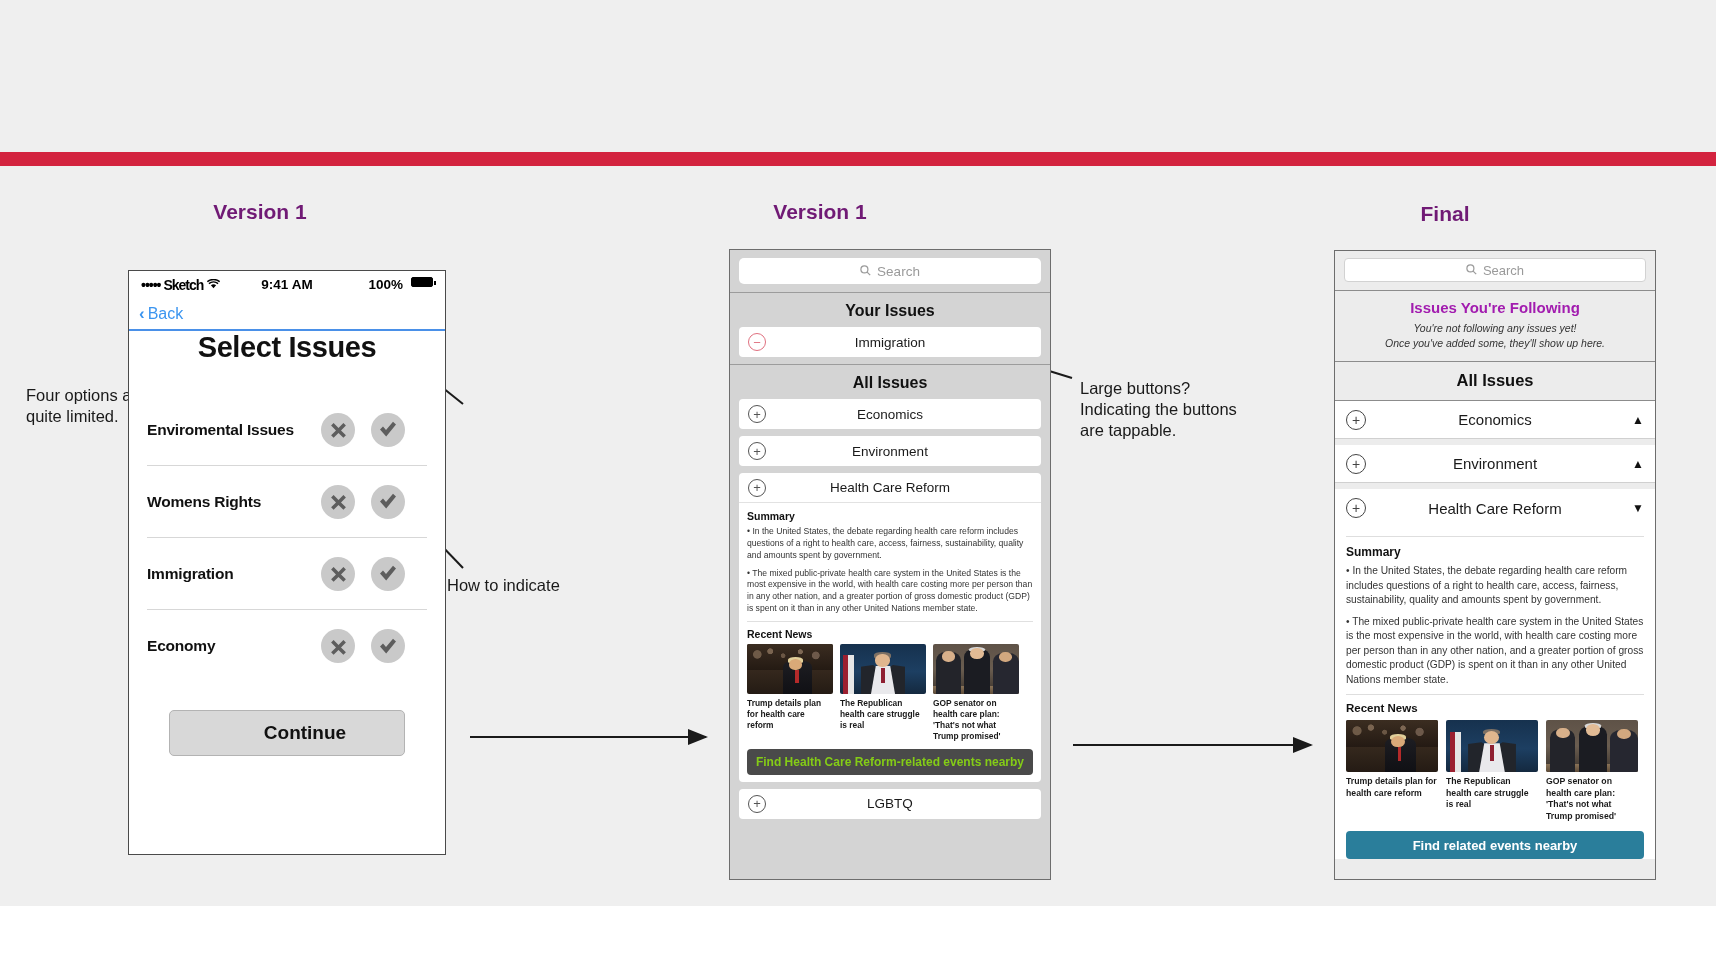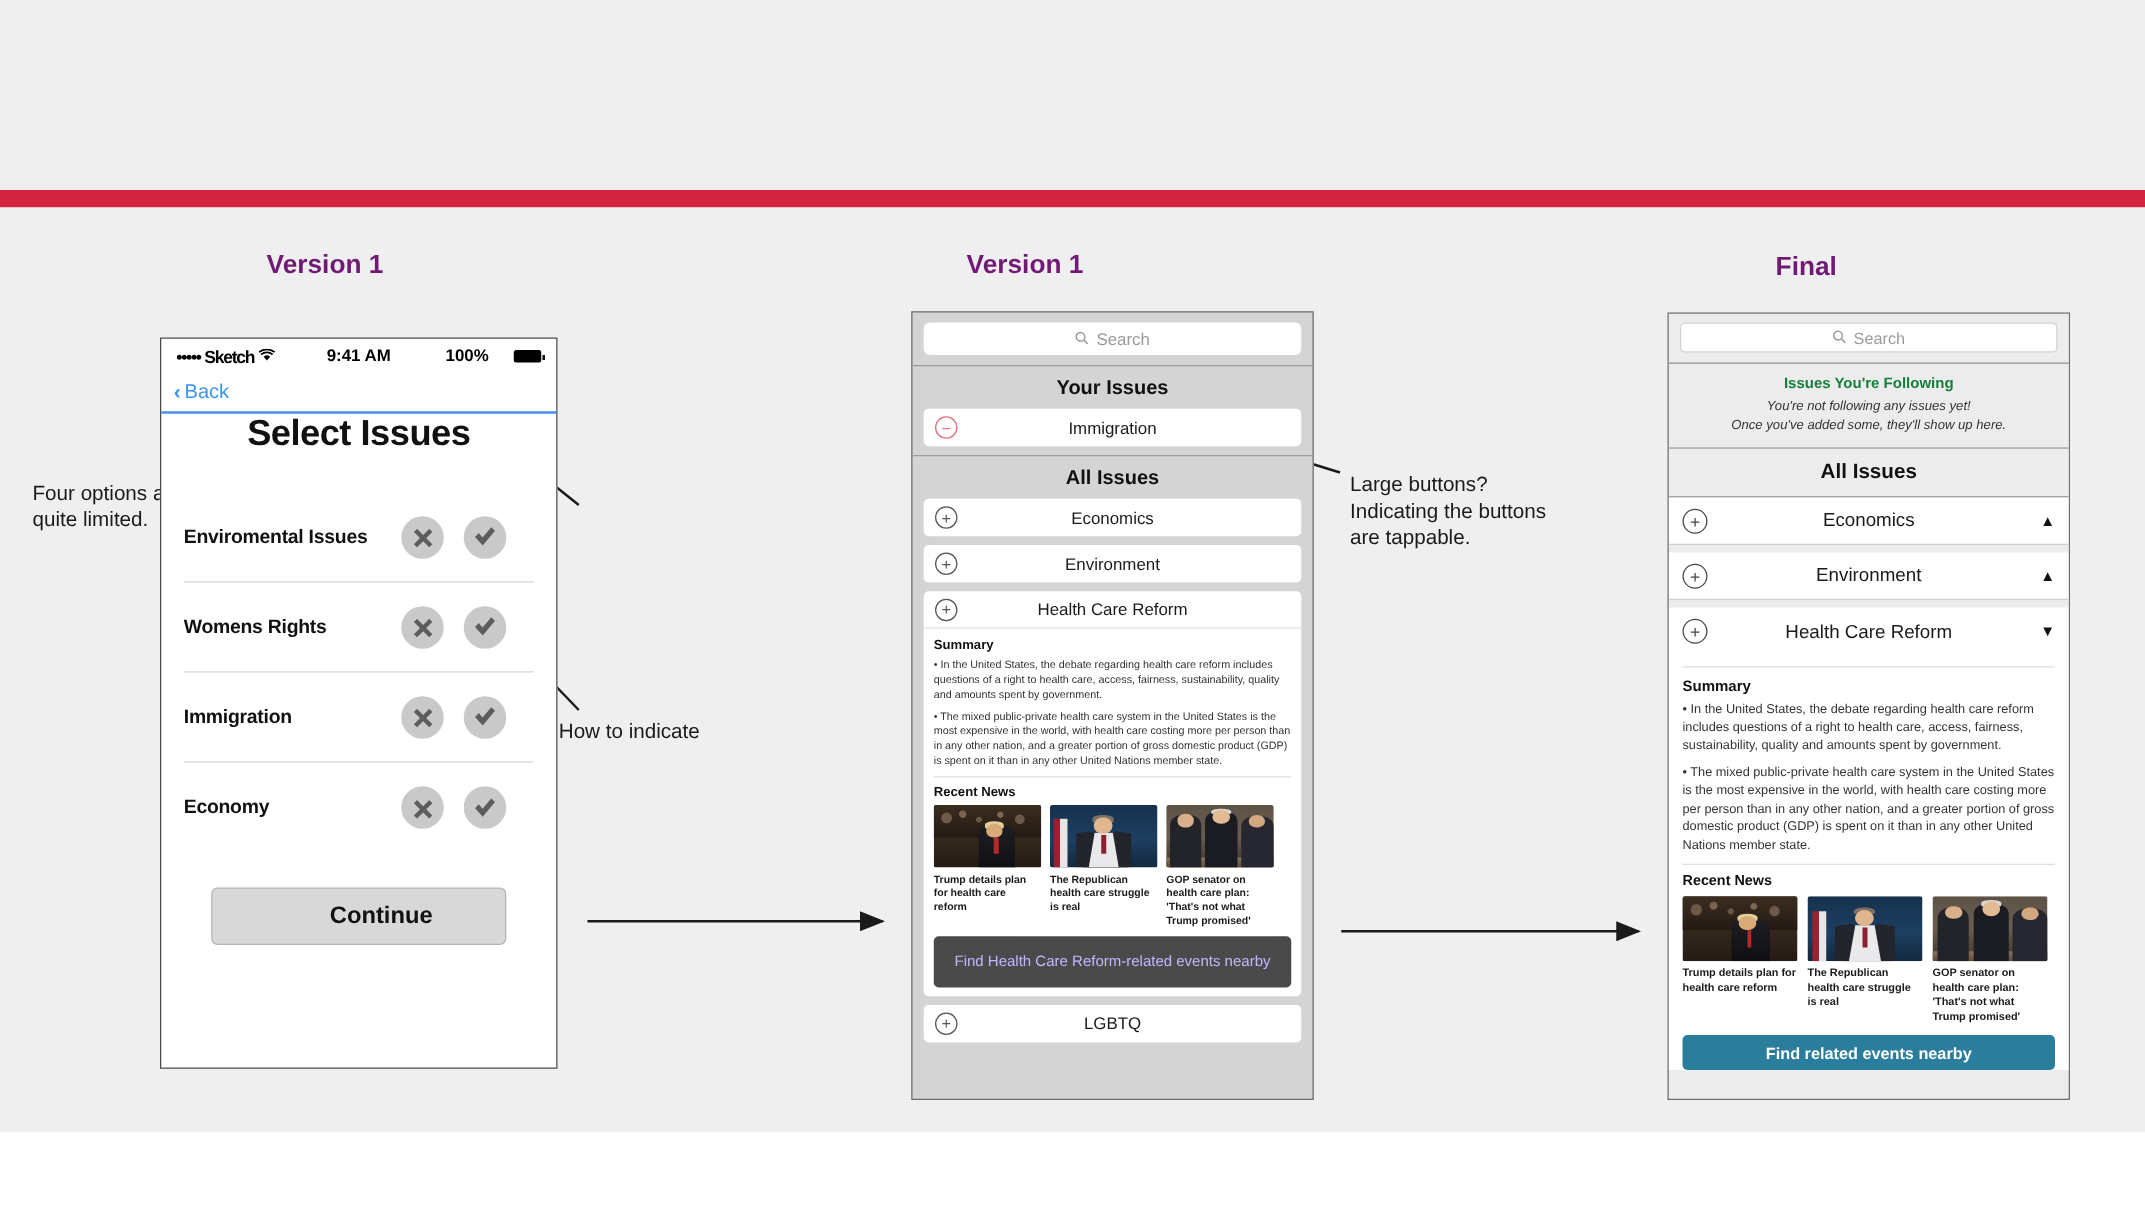--- a/index.html
+++ b/index.html
@@ -64,21 +64,21 @@
     background:#ffffff; border:1.5px solid #4a4a4a;
   }
   .statusbar {
     height:27px; display:flex; align-items:center; padding:0 12px;
     font-size:13.5px; font-weight:bold; color:#000; position:relative;
   }
   .sb-left { display:flex; align-items:center; gap:4px; }
   .dots { letter-spacing:-1px; font-size:14px; }
   .wifi { font-size:13px; }
   .sb-center { position:absolute; left:0; right:0; text-align:center; }
-  .sb-right { margin-left:auto; display:flex; align-items:center; gap:20px; z-index:2;}
+  .sb-right { margin-left:auto; display:flex; gap:8px; z-index:2;}
   .batt {
     display:inline-block; width:22px; height:10px; border:1.3px solid #000;
     border-radius:2px; background:#000; position:relative;
   }
   .batt:after{ content:""; position:absolute; right:-4px; top:3px; width:2px; height:4px; background:#000;}
   .navbar {
     height:33px; display:flex; align-items:center; padding-left:10px;
     border-bottom:2.2px solid #4a90e8;
   }
   .back-link { color:#3b95f0; font-size:16px; display:flex; align-items:center; gap:3px; }
@@ -157,38 +157,38 @@
     font-size:8.6px; line-height:1.38; color:#333; margin:0 0 6px;
   }
   .news-div { height:1px; background:#e0e0e0; margin:4px 0 6px; }
   .news-grid { display:flex; gap:7px; }
   .news-item { width:86px; }
   .thumb {
     width:86px; height:50px; border-radius:2px; overflow:hidden; position:relative;
   }
   .news-cap { font-size:8.4px; line-height:1.3; font-weight:bold; color:#1a1a1a; margin-top:4px; }
   .dark-btn {
-    background:#4a4a4a; color:#c4b5fd; border-radius:4px; height:41px;
+    background:#4a4a4a; color:#84cc16; border-radius:4px; height:26px;
     display:flex; align-items:center; justify-content:center;
-    font-size:12px; font-weight:normal; margin:7px 0 0;
+    font-size:12px; font-weight:bold; margin:7px 0 0;
   }
 
   
   #phone3 {
     position:absolute; left:1334px; top:250px; width:322px; height:630px;
     background:#ececec; border:1.5px solid #6d6d6d; overflow:hidden;
   }
   .f-search-wrap { padding:7px 9px 8px; background:#ececec; }
   .f-search {
     height:24px; background:#fff; border:1px solid #d2d2d2; border-radius:4px;
     display:flex; align-items:center; justify-content:center; gap:6px;
     color:#9a9a9a; font-size:13px;
   }
   .f-band { background:#ececec; border-top:1px solid #8c8c8c; border-bottom:1px solid #8c8c8c; padding:8px 10px 10px; }
-  .f-band-title { text-align:center; font-size:12px; font-weight:bold; color:#15803d; }
+  .f-band-title { text-align:center; font-size:15px; font-weight:bold; color:#a21caf; }
   .f-band-sub { text-align:center; font-size:10.5px; font-style:italic; color:#333; line-height:1.45; margin-top:5px; white-space:pre-line;}
   .f-all { text-align:center; font-size:16.5px; font-weight:bold; color:#111; padding:9px 0 10px; background:#ececec; border-bottom:1px solid #8c8c8c;}
   .f-row {
     background:#fff; height:38px; display:flex; align-items:center;
     padding:0 11px; position:relative; border-bottom:1px solid #d0d0d0;
   }
   .f-row .lbl { position:absolute; left:0; right:0; text-align:center; font-size:15px; color:#1a1a1a; }
   .f-circ {
     width:20px; height:20px; border-radius:50%; border:1.5px solid #444;
     display:flex; align-items:center; justify-content:center; font-size:14px;

